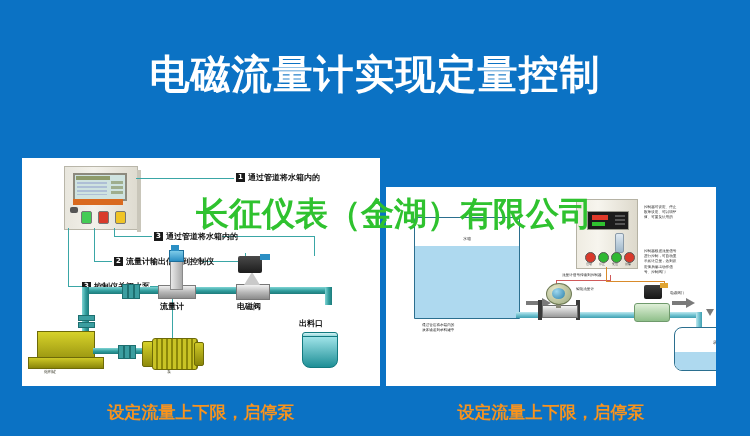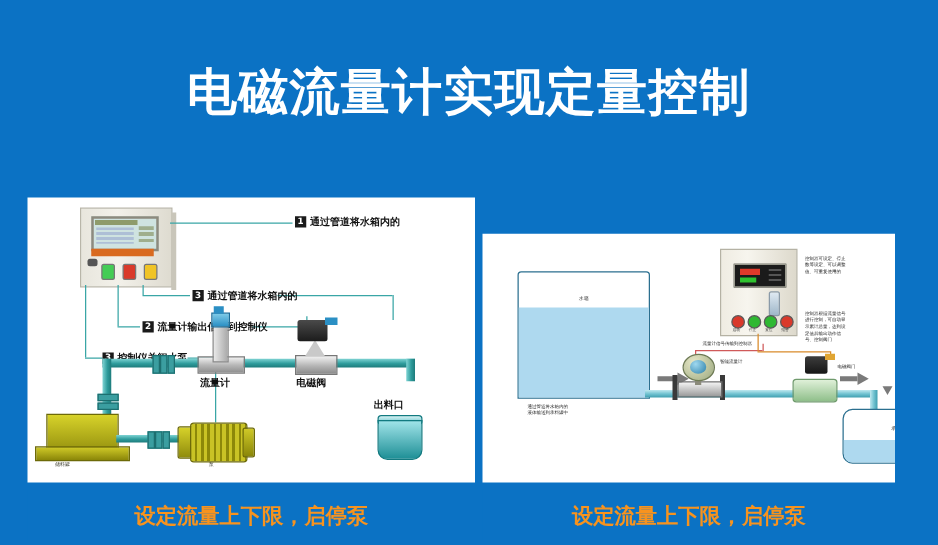--- a/index.html
+++ b/index.html
@@ -387,20 +387,21 @@
       <div class="rnote" style="left:36px;top:136px;width:78px;">通过管道将水箱内的
 液体输送到承料罐中</div>
 
       <div class="rtank2">
         <div class="liq"></div>
         <div class="t">承料罐</div>
       </div>
     </div>
   </div>
 
+  <div class="watermark">长征仪表（金湖）有限公司</div>
 
   <div class="caption-bar" id="caption-left">
     <div class="caption-text">设定流量上下限，启停泵</div>
   </div>
   <div class="caption-bar" id="caption-right">
     <div class="caption-text">设定流量上下限，启停泵</div>
   </div>
 
 </div>
 

